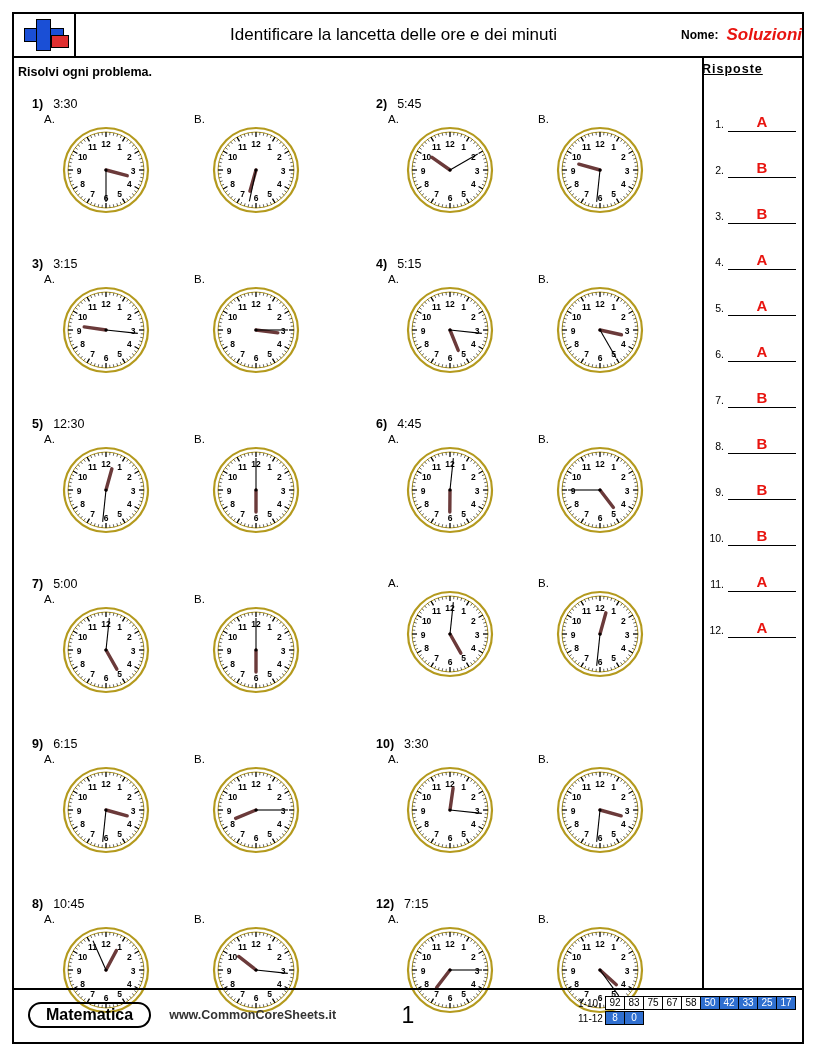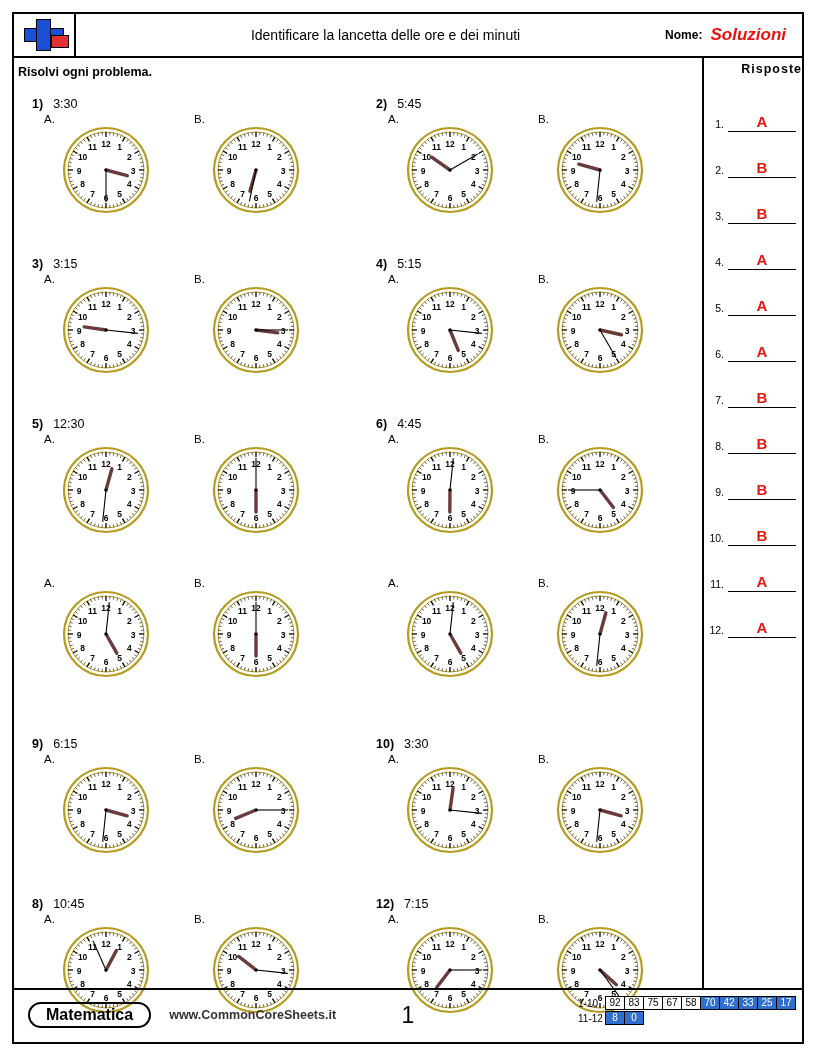--- a/index.html
+++ b/index.html
@@ -40,33 +40,33 @@
     position:absolute; left:10px; top:14px; width:40px; height:14px;
     background:#1a4fd6; border:1.5px solid #000;
   }
   .cross-red {
     position:absolute; left:37px; top:21px; width:18px; height:13px;
     background:#e03030; border:1.5px solid #000;
   }
   .title {
     flex: 1;
     text-align: center;
-    font-size: 14px;
+    font-size: 17px;
     padding-left: 30px;
   }
   .name-label {
     font-size: 12px; font-weight: bold;
     padding-right: 8px;
   }
   .soluzioni {
     color: #e8140f;
     font-weight: bold;
     font-style: italic;
     font-size: 17px;
-    padding-right: 16px;
+    padding-right: 0;
   }
   
   .body-area {
     position: relative;
     height: 930px;
   }
   .worksheet {
     position:absolute; left:0; top:0; width: 690px; height: 100%;
     border-right: 2px solid #000;
   }
@@ -98,24 +98,25 @@
     margin-top: 2px;
   }
   .choice { width: 150px; position: relative; }
   .choice-lbl { font-size: 11.5px; }
   .clock-wrap { margin-top: -3px; margin-left: 14px; }
   
   .answers {
     position:absolute; right:0; top:0; width: 100px; height:100%;
   }
   .ans-title {
-    text-align:right;
+    text-align:left;
     font-size: 12.5px;
     font-weight: bold;
     letter-spacing: 1px;
+    text-decoration: underline;
     padding-top: 4px;
   }
   .ans-list { padding: 10px 0 0 0; }
   .ans-item {
     display:flex; align-items:flex-end;
     height: 46px;
     padding-left: 4px;
   }
   .ans-idx { font-size: 10.5px; width: 18px; text-align:right; padding-bottom:2px;}
   .ans-line {
@@ -1225,20 +1226,21 @@
                       <line x1="48" y1="48" x2="16.00" y2="48.00" stroke="#000" stroke-width="1.1"></line>
                       <circle cx="48" cy="48" r="1.6" fill="#000"></circle>
                     </svg>
                   </div>
                 </div>
               </div>
             </div>
           </div>
           <div class="row">
             <div class="prob">
+              <div class="prob-head"><span class="prob-num">7)</span><span class="prob-time">5:00</span></div>
               <div class="choices">
                 <div class="choice">
                   <div class="choice-lbl">A.</div>
                   <div class="clock-wrap">
                     <svg width="96" height="96" viewBox="0 0 96 96">
                       <circle cx="48" cy="48" r="42" fill="#fff" stroke="#b49a1e" stroke-width="2.2"></circle>
                       <circle cx="48" cy="48" r="38" fill="#fff" stroke="#b49a1e" stroke-width="1"></circle>
                       <line x1="48.00" y1="10.00" x2="48.00" y2="15.00" stroke="#000" stroke-width="1.3"></line>
                       <line x1="51.97" y1="10.21" x2="51.66" y2="13.19" stroke="#000" stroke-width="0.6"></line>
                       <line x1="55.90" y1="10.83" x2="55.28" y2="13.76" stroke="#000" stroke-width="0.6"></line>
@@ -2336,21 +2338,21 @@
     <div class="site">www.CommonCoreSheets.it</div>
     <div class="pagenum">1</div>
     <div class="scale" id="scale-table">
         <div class="scale-row">
           <span class="scale-lbl">1-10</span>
           <span class="scale-cell">92</span>
           <span class="scale-cell">83</span>
           <span class="scale-cell">75</span>
           <span class="scale-cell">67</span>
           <span class="scale-cell">58</span>
-          <span class="scale-cell hi">70</span>
+          <span class="scale-cell hi">50</span>
           <span class="scale-cell hi">42</span>
           <span class="scale-cell hi">33</span>
           <span class="scale-cell hi">25</span>
           <span class="scale-cell hi">17</span>
         </div>
         <div class="scale-row">
           <span class="scale-lbl">11-12</span>
           <span class="scale-cell hi">8</span>
           <span class="scale-cell hi">0</span>
         </div>

